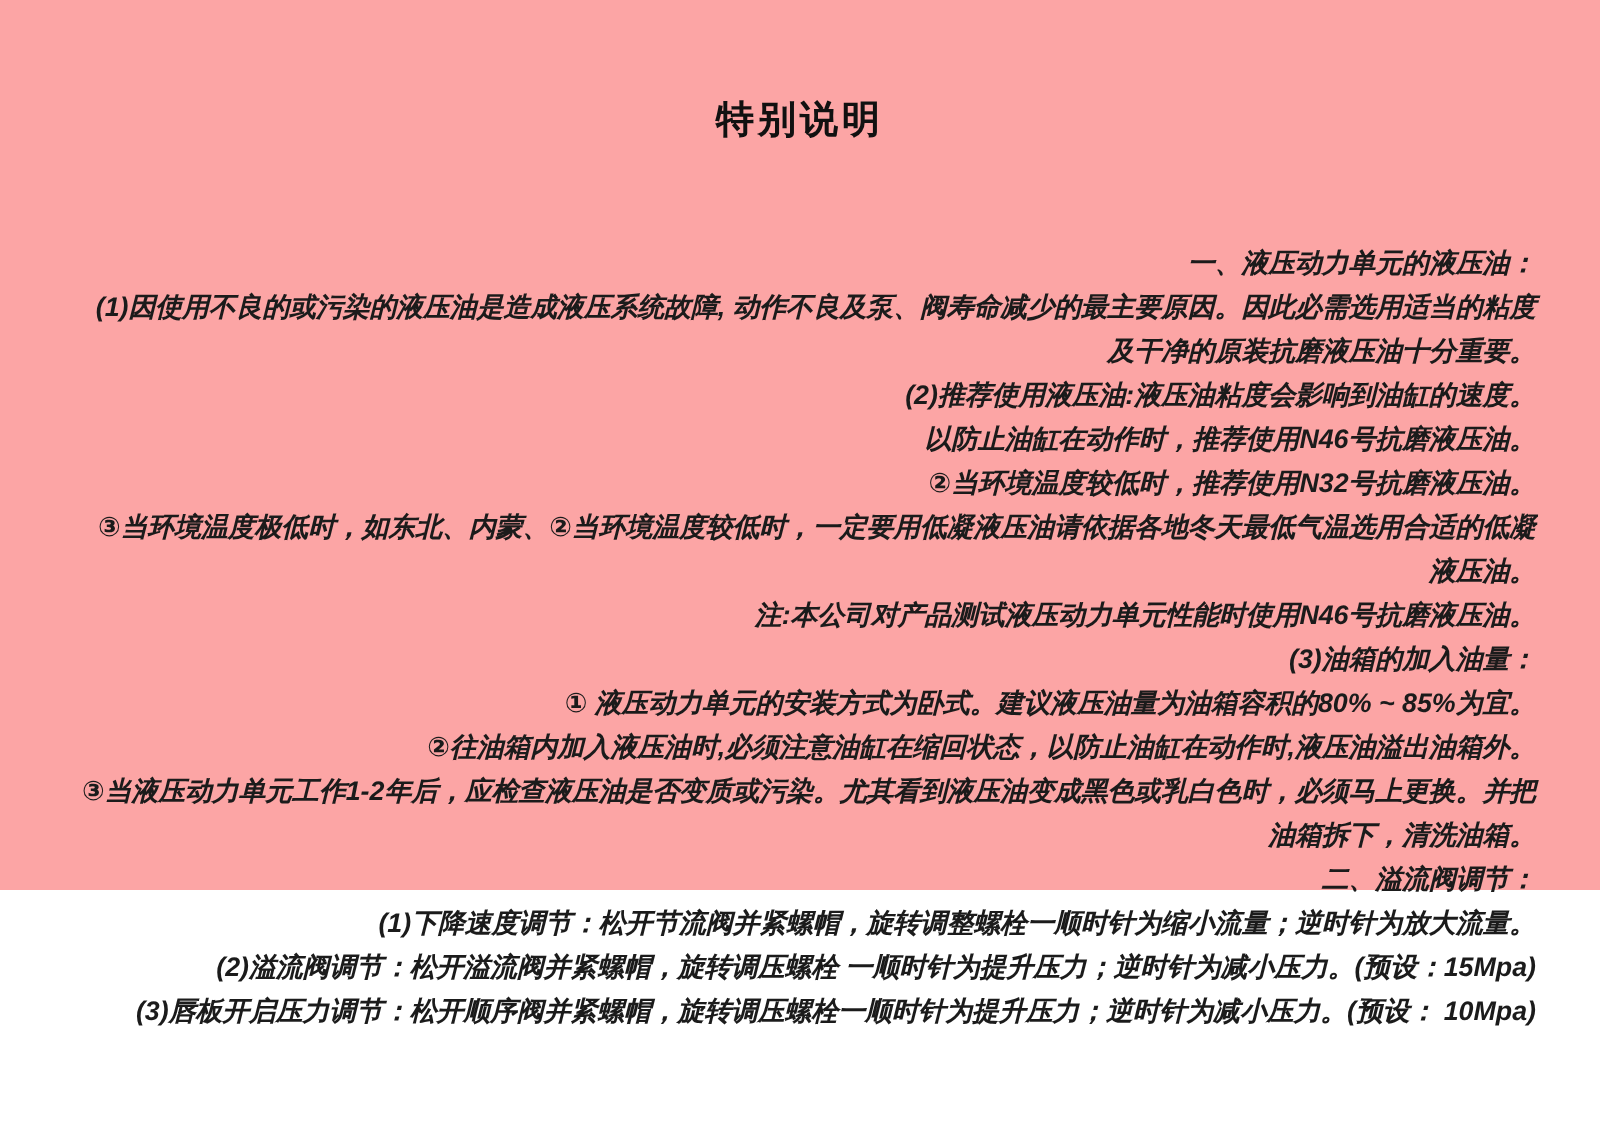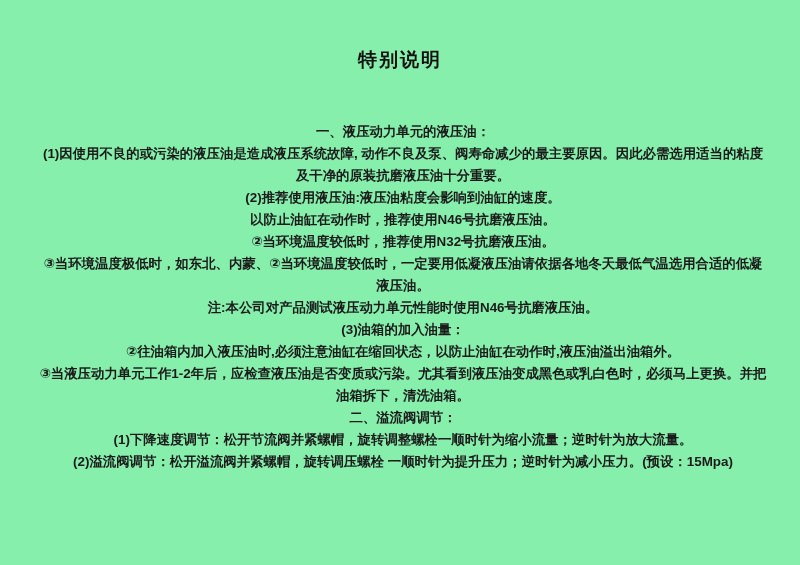--- a/index.html
+++ b/index.html
@@ -5,22 +5,22 @@
   * { margin: 0; padding: 0; box-sizing: border-box; }
   html, body {
     width: 800px;
     height: 565px;
     background: #ffffff;
     overflow: hidden;
   }
   .page {
     position: relative;
     width: 800px;
-    height: 565px;
-    background: #86efac;
+    height: 445px;
+    background: #fca5a5;
     font-family: "Liberation Sans", "DejaVu Sans", sans-serif;
     color: #1a1a1a;
   }
   .title {
     position: absolute;
     top: 47px;
     left: 0;
     width: 100%;
     text-align: center;
     font-size: 19px;
@@ -29,40 +29,43 @@
     color: #111111;
   }
   .body-text {
     position: absolute;
     top: 121px;
     left: 38px;
     width: 730px;
     font-size: 13.4px;
     font-weight: 700;
     line-height: 22px;
-    text-align: center;
+    text-align: right;
     color: #1b1b1b;
+    font-style: italic;
   }
   .body-text p {
     margin: 0;
   }
 </style>
 </head>
 <body>
 
 <div class="page">
   <h1 class="title">特别说明</h1>
   <div class="body-text">
     <p>一、液压动力单元的液压油：</p>
     <p>(1)因使用不良的或污染的液压油是造成液压系统故障, 动作不良及泵、阀寿命减少的最主要原因。因此必需选用适当的粘度及干净的原装抗磨液压油十分重要。</p>
     <p>(2)推荐使用液压油:液压油粘度会影响到油缸的速度。</p>
     <p>以防止油缸在动作时，推荐使用N46号抗磨液压油。</p>
     <p>②当环境温度较低时，推荐使用N32号抗磨液压油。</p>
     <p>③当环境温度极低时，如东北、内蒙、②当环境温度较低时，一定要用低凝液压油请依据各地冬天最低气温选用合适的低凝液压油。</p>
     <p>注:本公司对产品测试液压动力单元性能时使用N46号抗磨液压油。</p>
     <p>(3)油箱的加入油量：</p>
+    <p>① 液压动力单元的安装方式为卧式。建议液压油量为油箱容积的80% ~ 85%为宜。</p>
     <p>②往油箱内加入液压油时,必须注意油缸在缩回状态，以防止油缸在动作时,液压油溢出油箱外。</p>
     <p>③当液压动力单元工作1-2年后，应检查液压油是否变质或污染。尤其看到液压油变成黑色或乳白色时，必须马上更换。并把油箱拆下，清洗油箱。</p>
     <p>二、溢流阀调节：</p>
     <p>(1)下降速度调节：松开节流阀并紧螺帽，旋转调整螺栓一顺时针为缩小流量；逆时针为放大流量。</p>
     <p>(2)溢流阀调节：松开溢流阀并紧螺帽，旋转调压螺栓 一顺时针为提升压力；逆时针为减小压力。(预设：15Mpa)</p>
+    <p>(3)唇板开启压力调节：松开顺序阀并紧螺帽，旋转调压螺栓一顺时针为提升压力；逆时针为减小压力。(预设： 10Mpa)</p>
   </div>
 </div>
 
 </body></html>

